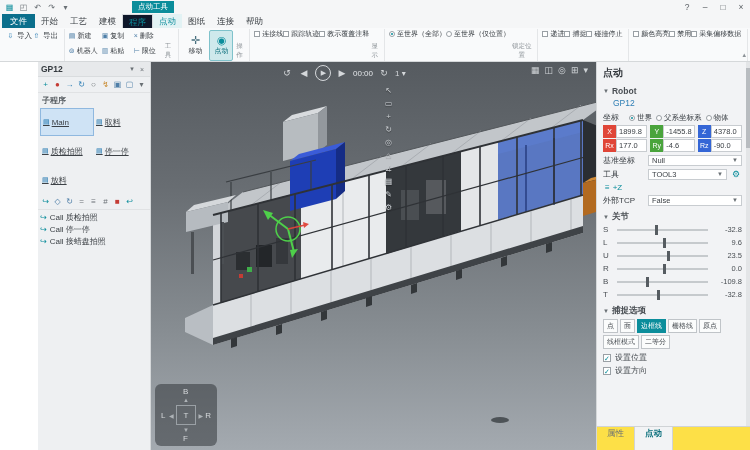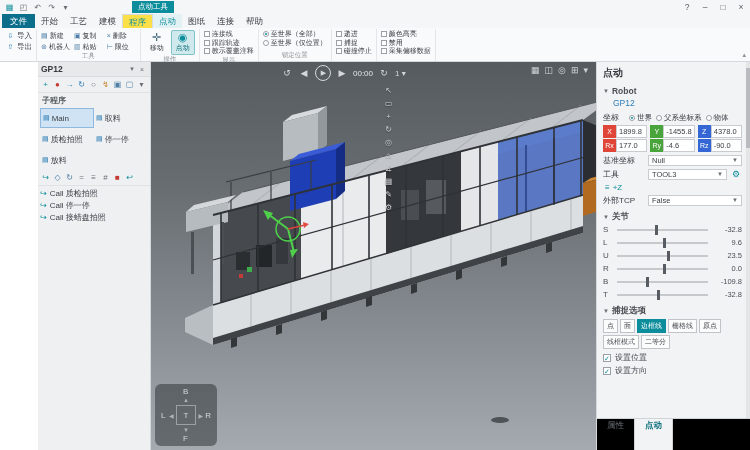--- a/index.html
+++ b/index.html
@@ -8,24 +8,24 @@
   .qicons{display:flex;align-items:center;gap:3px;padding-left:4px;z-index:2;}
   .qicon{font-size:8px;color:#0b8d9b;width:11px;text-align:center;cursor:default;}
   .qicon.gray{color:#6a7075;}
   .apptitle{position:absolute;left:0;right:0;text-align:center;font-size:8.5px;color:#5a5f64;}
   .winbtns{margin-left:auto;display:flex;z-index:2;}
   .winbtn{width:18px;text-align:center;font-size:8.5px;color:#5a5f64;}
   .ctxheader{position:absolute;left:132px;top:1px;height:12px;line-height:12px;padding:0 6px;background:#0b8d9b;color:#fff;font-size:7.5px;z-index:3;}
   .tabsrow{height:14px;background:#f5f6f7;display:flex;align-items:flex-start;padding-left:2px;position:relative;}
   .tab{height:14px;line-height:14px;padding:0 6px;font-size:8.5px;color:#3c4146;}
   .tab.file{background:#0b6f8c;color:#fff;padding:0 8px;}
-  .tab.active{background:#fde047;color:#0b8d9b;border:1px solid #d7dadd;border-bottom:none;}
+  .tab.active{background:#0f172a;color:#0b8d9b;border:1px solid #d7dadd;border-bottom:none;}
   .tab.ctx{color:#0b8d9b;background:#e2f2f4;}
   .ribbon{height:34px;background:#f9fafb;border-bottom:1px solid #d5d8da;display:flex;align-items:stretch;padding:1px 2px 0 2px;position:relative;}
-  .rgroup{display:flex;flex-direction:column;border-right:1px solid #e4e6e8;padding:1px 4px 0 4px;}
+  .rgroup{display:flex;flex-direction:row;border-right:1px solid #e4e6e8;padding:1px 4px 0 4px;}
   .rglabel{font-size:6.5px;color:#8d9398;text-align:center;margin-top:auto;padding-bottom:1px;}
   .stackbtn{display:flex;align-items:center;gap:2px;font-size:7.5px;color:#3c4146;height:12px;white-space:nowrap;}
   .sicon{font-size:7px;color:#2f7fb5;width:9px;text-align:center;}
   .toolgrid{display:grid;grid-template-columns:repeat(3,1fr);gap:0 4px;}
   .toolbtn{display:flex;align-items:center;gap:2px;font-size:7px;color:#3c4146;height:11px;white-space:nowrap;}
   .tbicon{font-size:7px;color:#4f7fa8;}
   .bigbtns{display:flex;gap:2px;}
   .bigbtn{width:24px;display:flex;flex-direction:column;align-items:center;justify-content:center;font-size:7px;color:#3c4146;padding:1px;border-radius:2px;}
   .bigbtn .bicon{font-size:11px;color:#48707f;line-height:11px;}
   .bigbtn.active{background:#cfe9ec;border:1px solid #7fc2cb;color:#0b6f7c;}
@@ -38,21 +38,21 @@
   .main{display:flex;height:388px;padding-left:38px;}
   .lpanel{width:113px;background:#eef0f2;border-right:1px solid #d5d8da;display:flex;flex-direction:column;font-size:8.5px;color:#3c4146;}
   .lphead{height:15px;display:flex;align-items:center;padding:0 3px;background:#e7e9eb;border-bottom:1px solid #d9dcde;}
   .lphead .t{font-size:8.5px;font-weight:bold;color:#34393e;}
   .lphead .hic{margin-left:auto;font-size:7px;color:#6a7075;width:10px;text-align:center;}
   .lphead .hic2{font-size:7px;color:#6a7075;width:10px;text-align:center;}
   .ptoolbar{display:flex;align-items:center;gap:1px;padding:2px 2px;border-bottom:1px solid #e0e2e4;}
   .pt{width:11px;height:11px;font-size:8px;line-height:11px;text-align:center;border-radius:2px;}
   .seclabel{padding:2px 4px;font-size:8px;color:#5a6065;font-weight:bold;}
   .rgrid{display:grid;grid-template-columns:1fr 1fr;gap:1px 0;padding:0 2px;}
-  .rcell{display:flex;align-items:center;gap:2px;height:20px;padding:0 2px;font-size:8px;white-space:nowrap;overflow:hidden;}
+  .rcell{display:flex;align-items:center;gap:2px;height:28px;padding:0 2px;font-size:8px;white-space:nowrap;overflow:hidden;text-decoration:underline;}
   .rcell.sel{background:#cfe3f5;border:1px solid #8fb8df;}
   .ric{color:#2f7fb5;font-size:7px;}
   .stmts{padding:1px 2px;}
   .stmt{display:flex;align-items:center;gap:3px;height:12px;font-size:8px;white-space:nowrap;}
   .stic{color:#0b8d9b;font-size:8px;}
   .viewport{flex:1;position:relative;background:linear-gradient(180deg,#565b60 0%,#686d72 32%,#868c91 68%,#a4aab0 100%);overflow:hidden;}
   .playbar{position:absolute;left:130px;top:3px;display:flex;align-items:center;gap:5px;color:#d5d8db;font-size:9px;z-index:5;}
   .pbico{width:12px;text-align:center;}
   .playcircle{width:16px;height:16px;border:1px solid #d5d8db;border-radius:50%;display:flex;align-items:center;justify-content:center;font-size:7px;padding-left:1px;}
   .ptime{font-size:8px;color:#e2e5e8;}
@@ -86,21 +86,21 @@
   .jrow{display:flex;align-items:center;height:13px;gap:4px;}
   .jlabel{width:10px;font-size:8px;color:#4a4f54;}
   .jslider{flex:1;height:2px;background:#c6cacd;position:relative;}
   .jhandle{position:absolute;top:-4px;width:3px;height:10px;background:#565c61;}
   .jval{width:30px;text-align:right;font-size:7.5px;color:#4a4f54;}
   .chiprow{display:flex;gap:2px;margin:2px 0;}
   .chip{border:1px solid #c0c4c8;background:#fbfcfc;font-size:7px;padding:1px 3px;color:#4a4f54;white-space:nowrap;}
   .chip.on{background:#0b8d9b;border-color:#0b8d9b;color:#fff;}
   .ckrow{display:flex;align-items:center;gap:4px;height:13px;font-size:8px;}
   .ck{width:8px;height:8px;background:#fff;border:1px solid #9aa0a5;color:#0b8d9b;font-size:7px;line-height:7px;text-align:center;}
-  .btabs{position:absolute;left:0;bottom:0;right:0;height:32px;background:#000000;display:flex;border-top:1px solid #d0d3d6;}
+  .btabs{position:absolute;left:0;bottom:0;right:0;height:24px;background:#fde047;display:flex;border-top:1px solid #d0d3d6;}
   .btab{padding:0 10px;font-size:8.5px;line-height:13px;color:#6a7075;}
   .btab.on{background:#f2f3f5;color:#0b6f7c;font-weight:bold;border-right:1px solid #d0d3d6;border-left:1px solid #d0d3d6;}
   .rscroll{position:absolute;right:0;top:0;bottom:14px;width:4px;background:#e3e5e7;}
   .rthumb{position:absolute;top:6px;width:4px;height:80px;background:#b8bcc0;}
 </style>
 </head>
 <body>
 
 <div class="titlebar">
   <div class="qicons">

